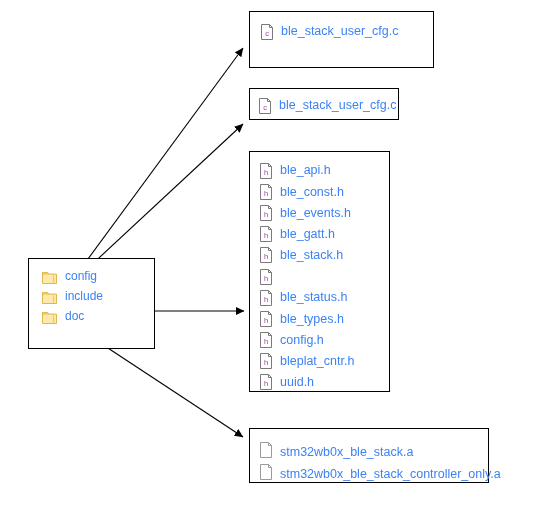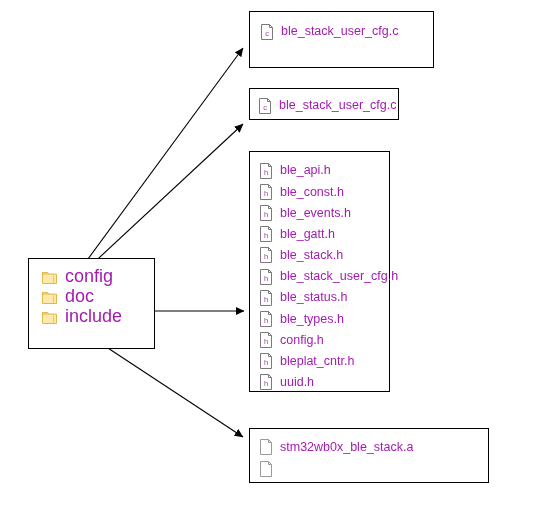--- a/index.html
+++ b/index.html
@@ -44,21 +44,21 @@
 
   
   .entry-row {
     display: flex;
     align-items: center;
     height: 21px;
     white-space: nowrap;
   }
   .entry-label {
     font-size: 12.5px;
-    color: #a21caf;
+    color: #3b82f6;
     line-height: 1;
     padding-left: 7px;
   }
 
   
   .icon {
     width: 14px;
     height: 16px;
     flex: 0 0 14px;
     display: block;
@@ -67,21 +67,21 @@
 
   
   #folder-box {
     left: 28px;
     top: 258px;
     width: 127px;
     height: 91px;
     padding: 7px 0 0 13px;
   }
   #folder-box .entry-row { height: 20px; }
-  #folder-box .entry-label { padding-left: 8px; font-size: 18px; }
+  #folder-box .entry-label { padding-left: 8px; font-size: 12px; }
   .folder-icon {
     width: 15px;
     height: 13px;
     flex: 0 0 15px;
     display: block;
   }
 
   
   #cfg-box-top {
     left: 249px;
@@ -111,21 +111,21 @@
   #headers-box .entry-row { height: 21.2px; }
 
   
   #libs-box {
     left: 249px;
     top: 428px;
     width: 240px;
     height: 55px;
     padding: 7px 0 0 9px;
   }
-  #libs-box .entry-row { height: 22px; }
+  #libs-box .entry-row { height: 22px; align-items: flex-end; }
 </style>
 </head>
 <body>
 
 <div id="diagram-root">
 
   <svg id="connector-layer" viewBox="0 0 550 513" width="550" height="513">
     <defs>
       <marker id="arrowhead" markerWidth="9" markerHeight="9" refX="8.4" refY="4.5" orient="auto" markerUnits="userSpaceOnUse">
         <path d="M0,0.4 L8.8,4.5 L0,8.6 z" fill="#000000"></path>
@@ -153,31 +153,31 @@
       <span class="entry-label">config</span>
     </div>
     <div class="entry-row">
       <span class="folder-icon">
         <svg width="15" height="13" viewBox="0 0 15 13">
           <path d="M0.5,1.5 h5 l1.4,1.6 h7.6 v9.4 h-14 z" fill="#fde9a9" stroke="#e0b84a" stroke-width="1"></path>
           <path d="M0.5,1.5 h5 l1.4,1.6 h-6.4 z" fill="#f8d87a" stroke="#e0b84a" stroke-width="0.8"></path>
           <path d="M11.6,4.2 v7.8" stroke="#e6c45f" stroke-width="0.9"></path>
         </svg>
       </span>
-      <span class="entry-label">doc</span>
+      <span class="entry-label">include</span>
     </div>
     <div class="entry-row">
       <span class="folder-icon">
         <svg width="15" height="13" viewBox="0 0 15 13">
           <path d="M0.5,1.5 h5 l1.4,1.6 h7.6 v9.4 h-14 z" fill="#fde9a9" stroke="#e0b84a" stroke-width="1"></path>
           <path d="M0.5,1.5 h5 l1.4,1.6 h-6.4 z" fill="#f8d87a" stroke="#e0b84a" stroke-width="0.8"></path>
           <path d="M11.6,4.2 v7.8" stroke="#e6c45f" stroke-width="0.9"></path>
         </svg>
       </span>
-      <span class="entry-label">include</span>
+      <span class="entry-label">doc</span>
     </div>
   </div>
 
   <div class="node-box" id="cfg-box-top">
     <div class="entry-row">
       <span class="icon">
         <svg width="14" height="16" viewBox="0 0 14 16">
           <path d="M1.5,0.5 h8 l3,3 v12 h-11 z" fill="#ffffff" stroke="#7a7a7a" stroke-width="1"></path>
           <path d="M9.5,0.5 v3 h3" fill="none" stroke="#7a7a7a" stroke-width="1"></path>
           <text x="7" y="12.3" font-family="'Liberation Sans',sans-serif" font-size="7.5" fill="#a23fa2" text-anchor="middle">c</text>
@@ -252,21 +252,20 @@
       <span class="entry-label">ble_stack.h</span>
     </div>
     <div class="entry-row">
       <span class="icon">
         <svg width="14" height="16" viewBox="0 0 14 16">
           <path d="M1.5,0.5 h8 l3,3 v12 h-11 z" fill="#ffffff" stroke="#7a7a7a" stroke-width="1"></path>
           <path d="M9.5,0.5 v3 h3" fill="none" stroke="#7a7a7a" stroke-width="1"></path>
           <text x="7" y="12.3" font-family="'Liberation Sans',sans-serif" font-size="7.5" fill="#a23fa2" text-anchor="middle">h</text>
         </svg>
       </span>
-      <span class="entry-label">ble_stack_user_cfg.h</span>
     </div>
     <div class="entry-row">
       <span class="icon">
         <svg width="14" height="16" viewBox="0 0 14 16">
           <path d="M1.5,0.5 h8 l3,3 v12 h-11 z" fill="#ffffff" stroke="#7a7a7a" stroke-width="1"></path>
           <path d="M9.5,0.5 v3 h3" fill="none" stroke="#7a7a7a" stroke-width="1"></path>
           <text x="7" y="12.3" font-family="'Liberation Sans',sans-serif" font-size="7.5" fill="#a23fa2" text-anchor="middle">h</text>
         </svg>
       </span>
       <span class="entry-label">ble_status.h</span>
@@ -323,16 +322,17 @@
       </span>
       <span class="entry-label">stm32wb0x_ble_stack.a</span>
     </div>
     <div class="entry-row">
       <span class="icon">
         <svg width="14" height="16" viewBox="0 0 14 16">
           <path d="M1.5,0.5 h8 l3,3 v12 h-11 z" fill="#ffffff" stroke="#9a9a9a" stroke-width="1"></path>
           <path d="M9.5,0.5 v3 h3" fill="none" stroke="#9a9a9a" stroke-width="1"></path>
         </svg>
       </span>
+      <span class="entry-label">stm32wb0x_ble_stack_controller_only.a</span>
     </div>
   </div>
 
 </div>
 
 </body></html>

